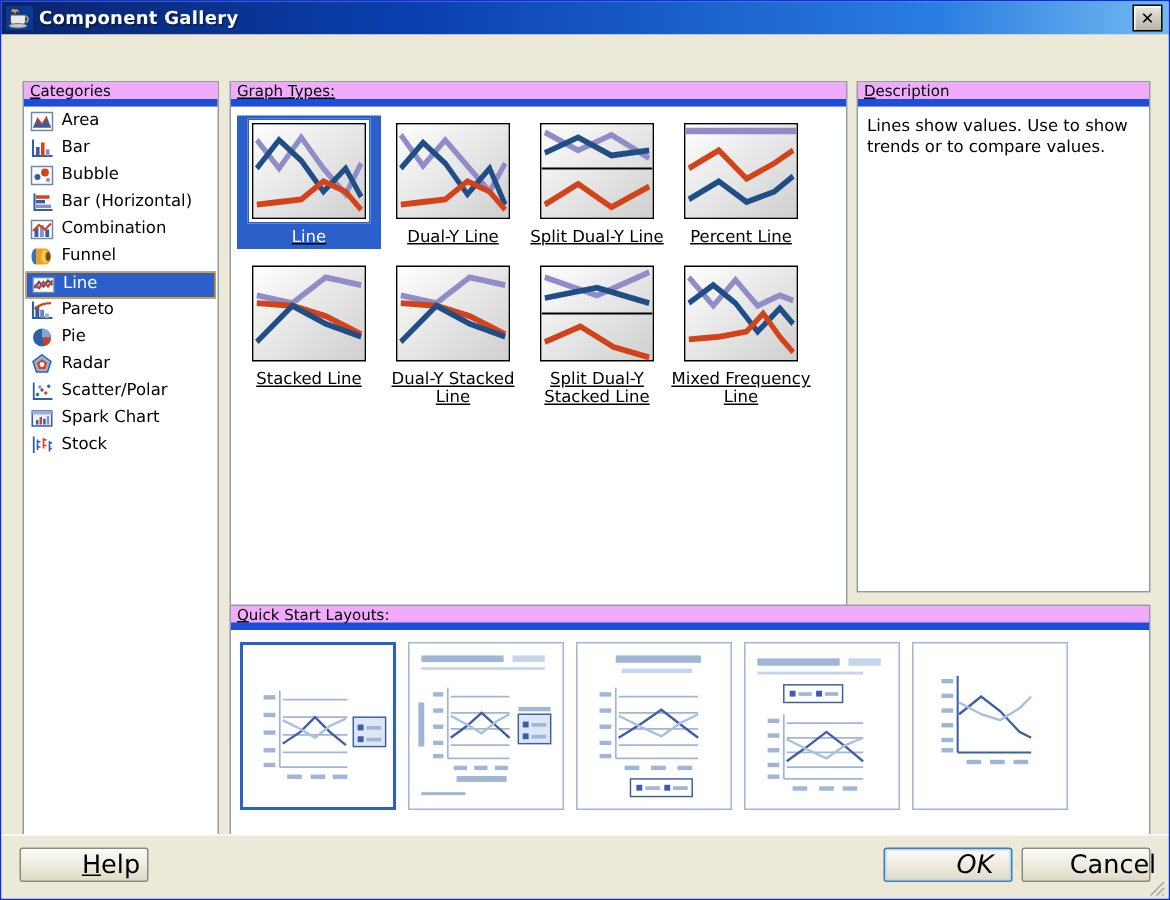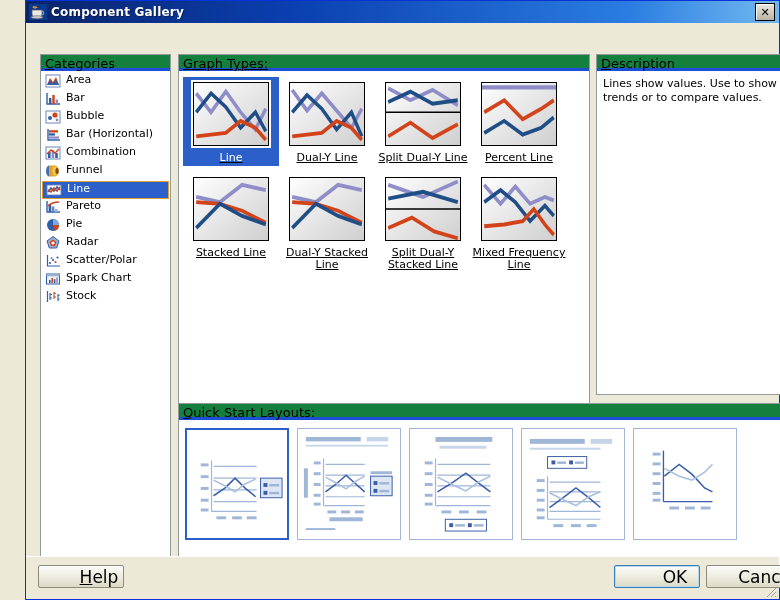--- a/index.html
+++ b/index.html
@@ -8,21 +8,21 @@
     overflow: hidden;
     font-family: "DejaVu Sans", sans-serif;
     font-size: 11px;
     background: #ece9d8;
   }
   .window {
     position: absolute; inset: 0;
     background: #ece9d8;
     border: 1px solid #0831d9;
     box-sizing: border-box;
-    display: flex; flex-direction: column; margin-left: 25px;
+    display: flex; flex-direction: column;
   }
   
   .titlebar {
     height: 22px;
     background: linear-gradient(to right, #0a246a 0%, #0a3fb0 35%, #2a7de1 80%, #72b8f0 100%);
     display: flex; align-items: center;
     padding: 0 2px 0 3px;
     flex: 0 0 auto;
     position: relative;
   }
@@ -55,23 +55,23 @@
   }
   
   .panel {
     position: absolute;
     background: #ffffff;
     border: 1px solid #919b9c;
     box-sizing: border-box;
   }
   .panel-header {
     height: 16px;
-    background: #15803d;
-    border-bottom: 3px solid #1d4ed8;
-    font-size: 13px;
+    background: #f0abfc;
+    border-bottom: 5px solid #1d4ed8;
+    font-size: 10px;
     color: #000;
     padding: 1px 0 0 4px;
     box-sizing: border-box;
     white-space: nowrap;
   }
   .mnem { text-decoration: underline; }
 
   
   #categories-panel { left: 14px; top: 31px; width: 131px; height: 524px; }
   .cat-list { padding: 2px 0 0 0; }
@@ -160,21 +160,21 @@
     display: flex; align-items: center; justify-content: center;
     box-sizing: border-box;
     box-shadow: inset 0 1px 0 #ffffff;
     padding-left: 36px;
   }
   .btn.default {
     border: 1px solid #3c7fb1;
     box-shadow: inset 0 0 0 1px #b6d7f0, inset 0 1px 0 #ffffff;
   }
   #help-button { left: 12px; width: 86px; }
-  #ok-button { left: 588px; width: 86px; }
+  #ok-button { left: 588px; width: 86px; font-style: italic; }
   #cancel-button { left: 680px; width: 86px; text-align: right; }
   .grip {
     position: absolute; right: 2px; bottom: 1px;
     width: 14px; height: 14px;
   }
 </style>
 </head>
 <body>
 
 <div class="window">

